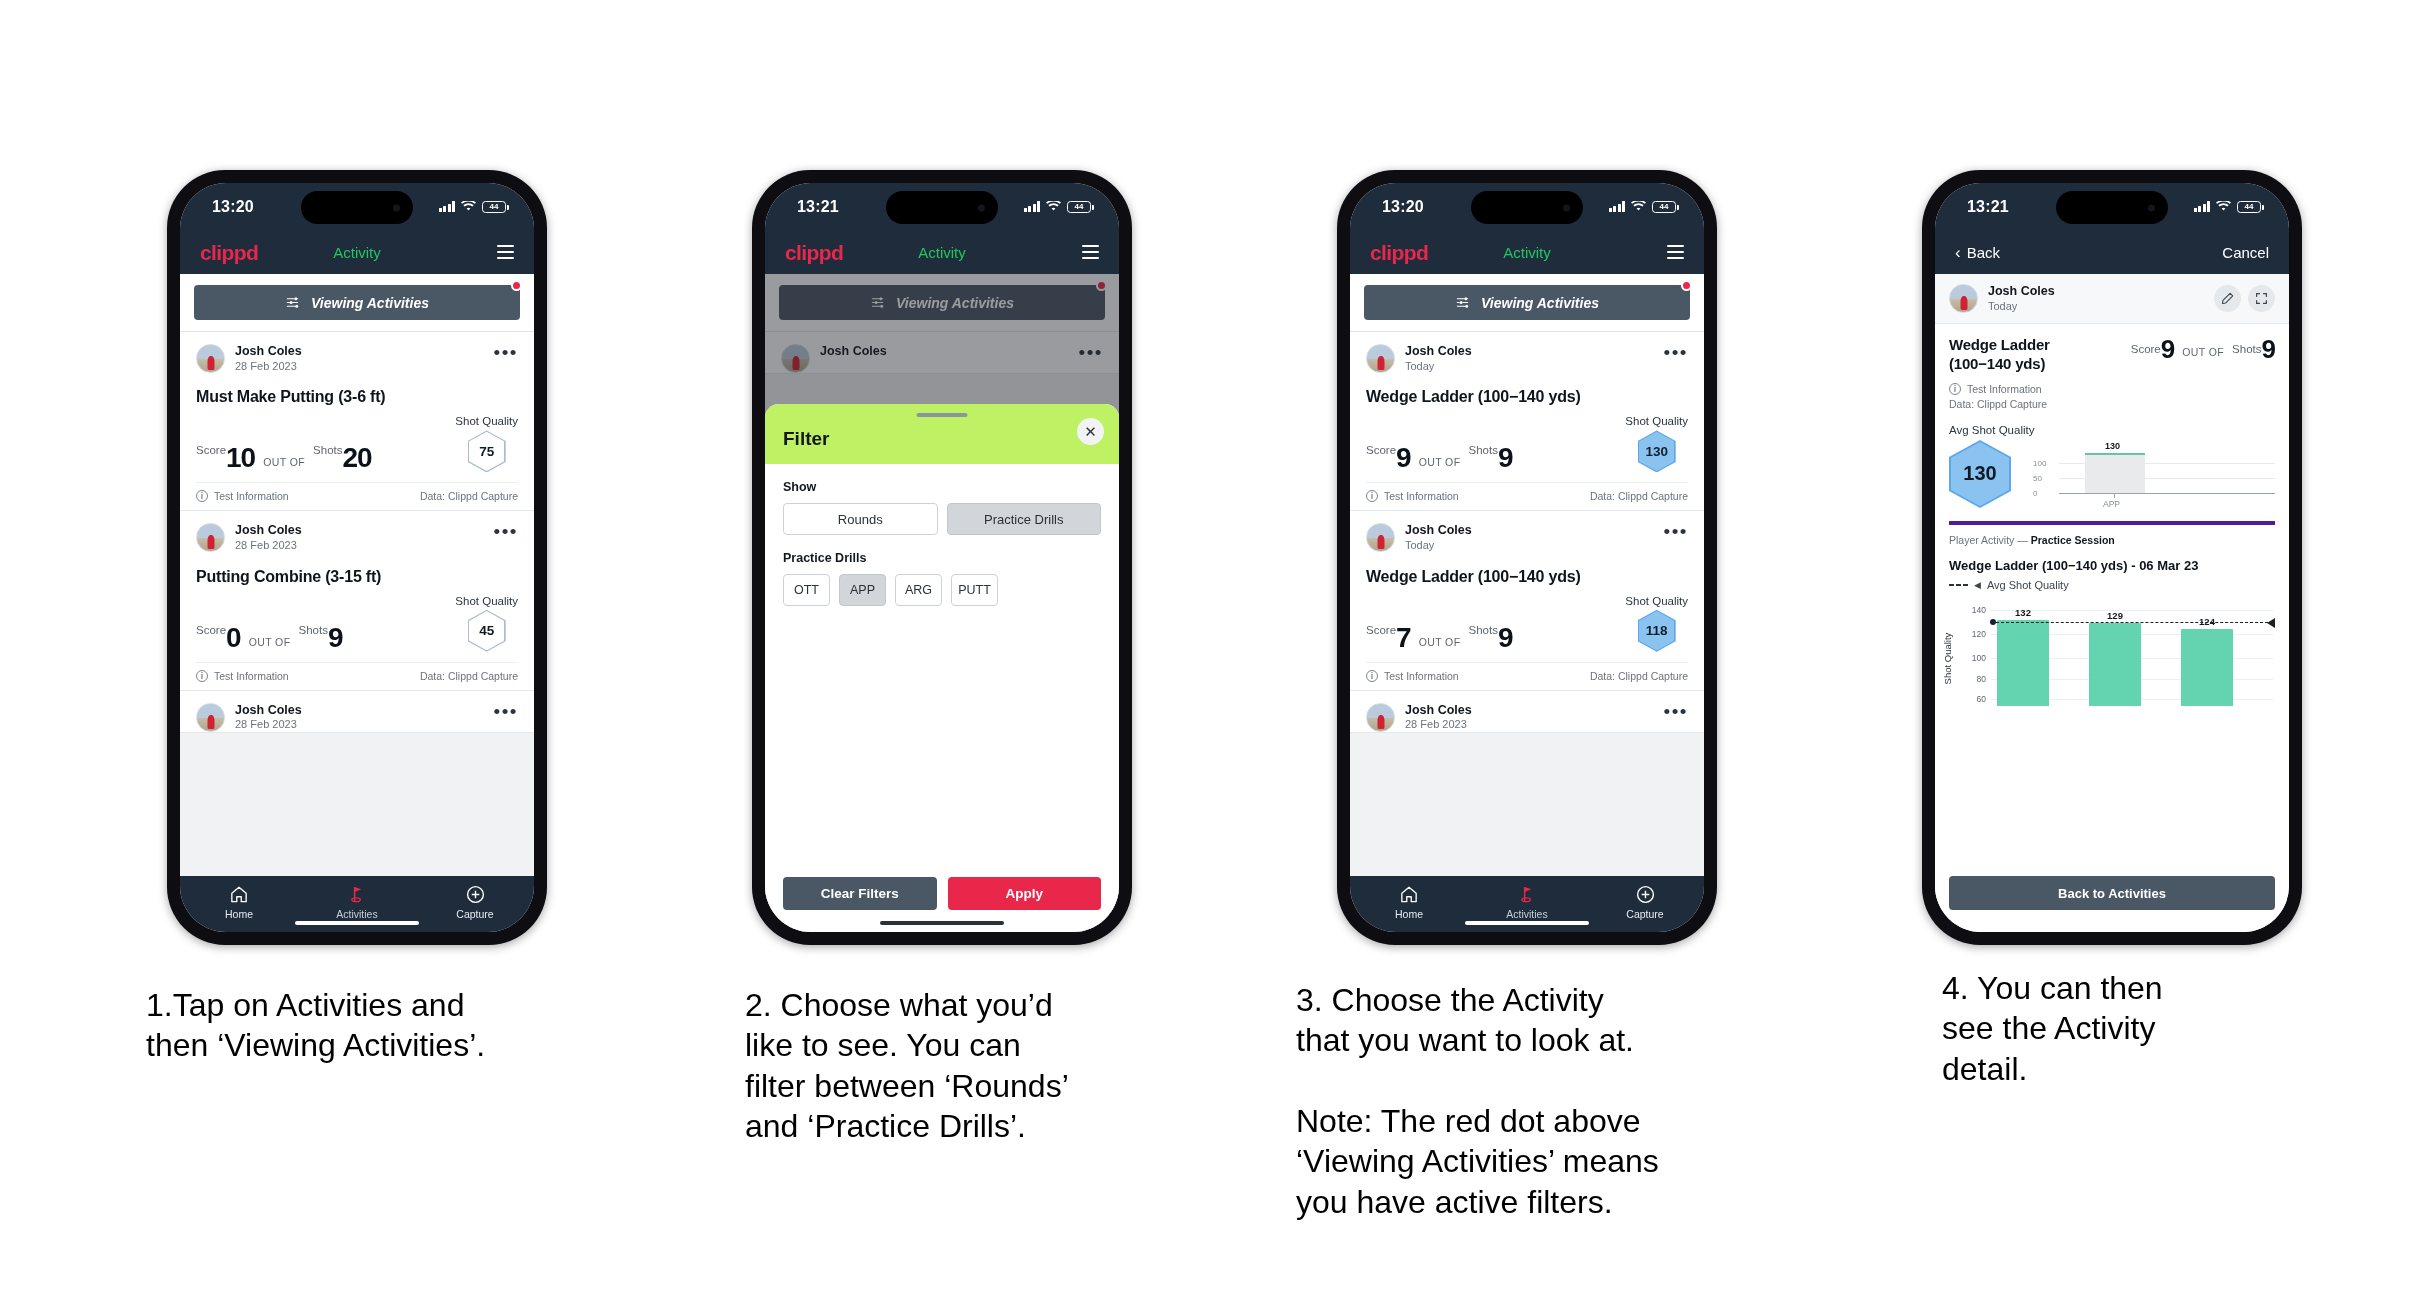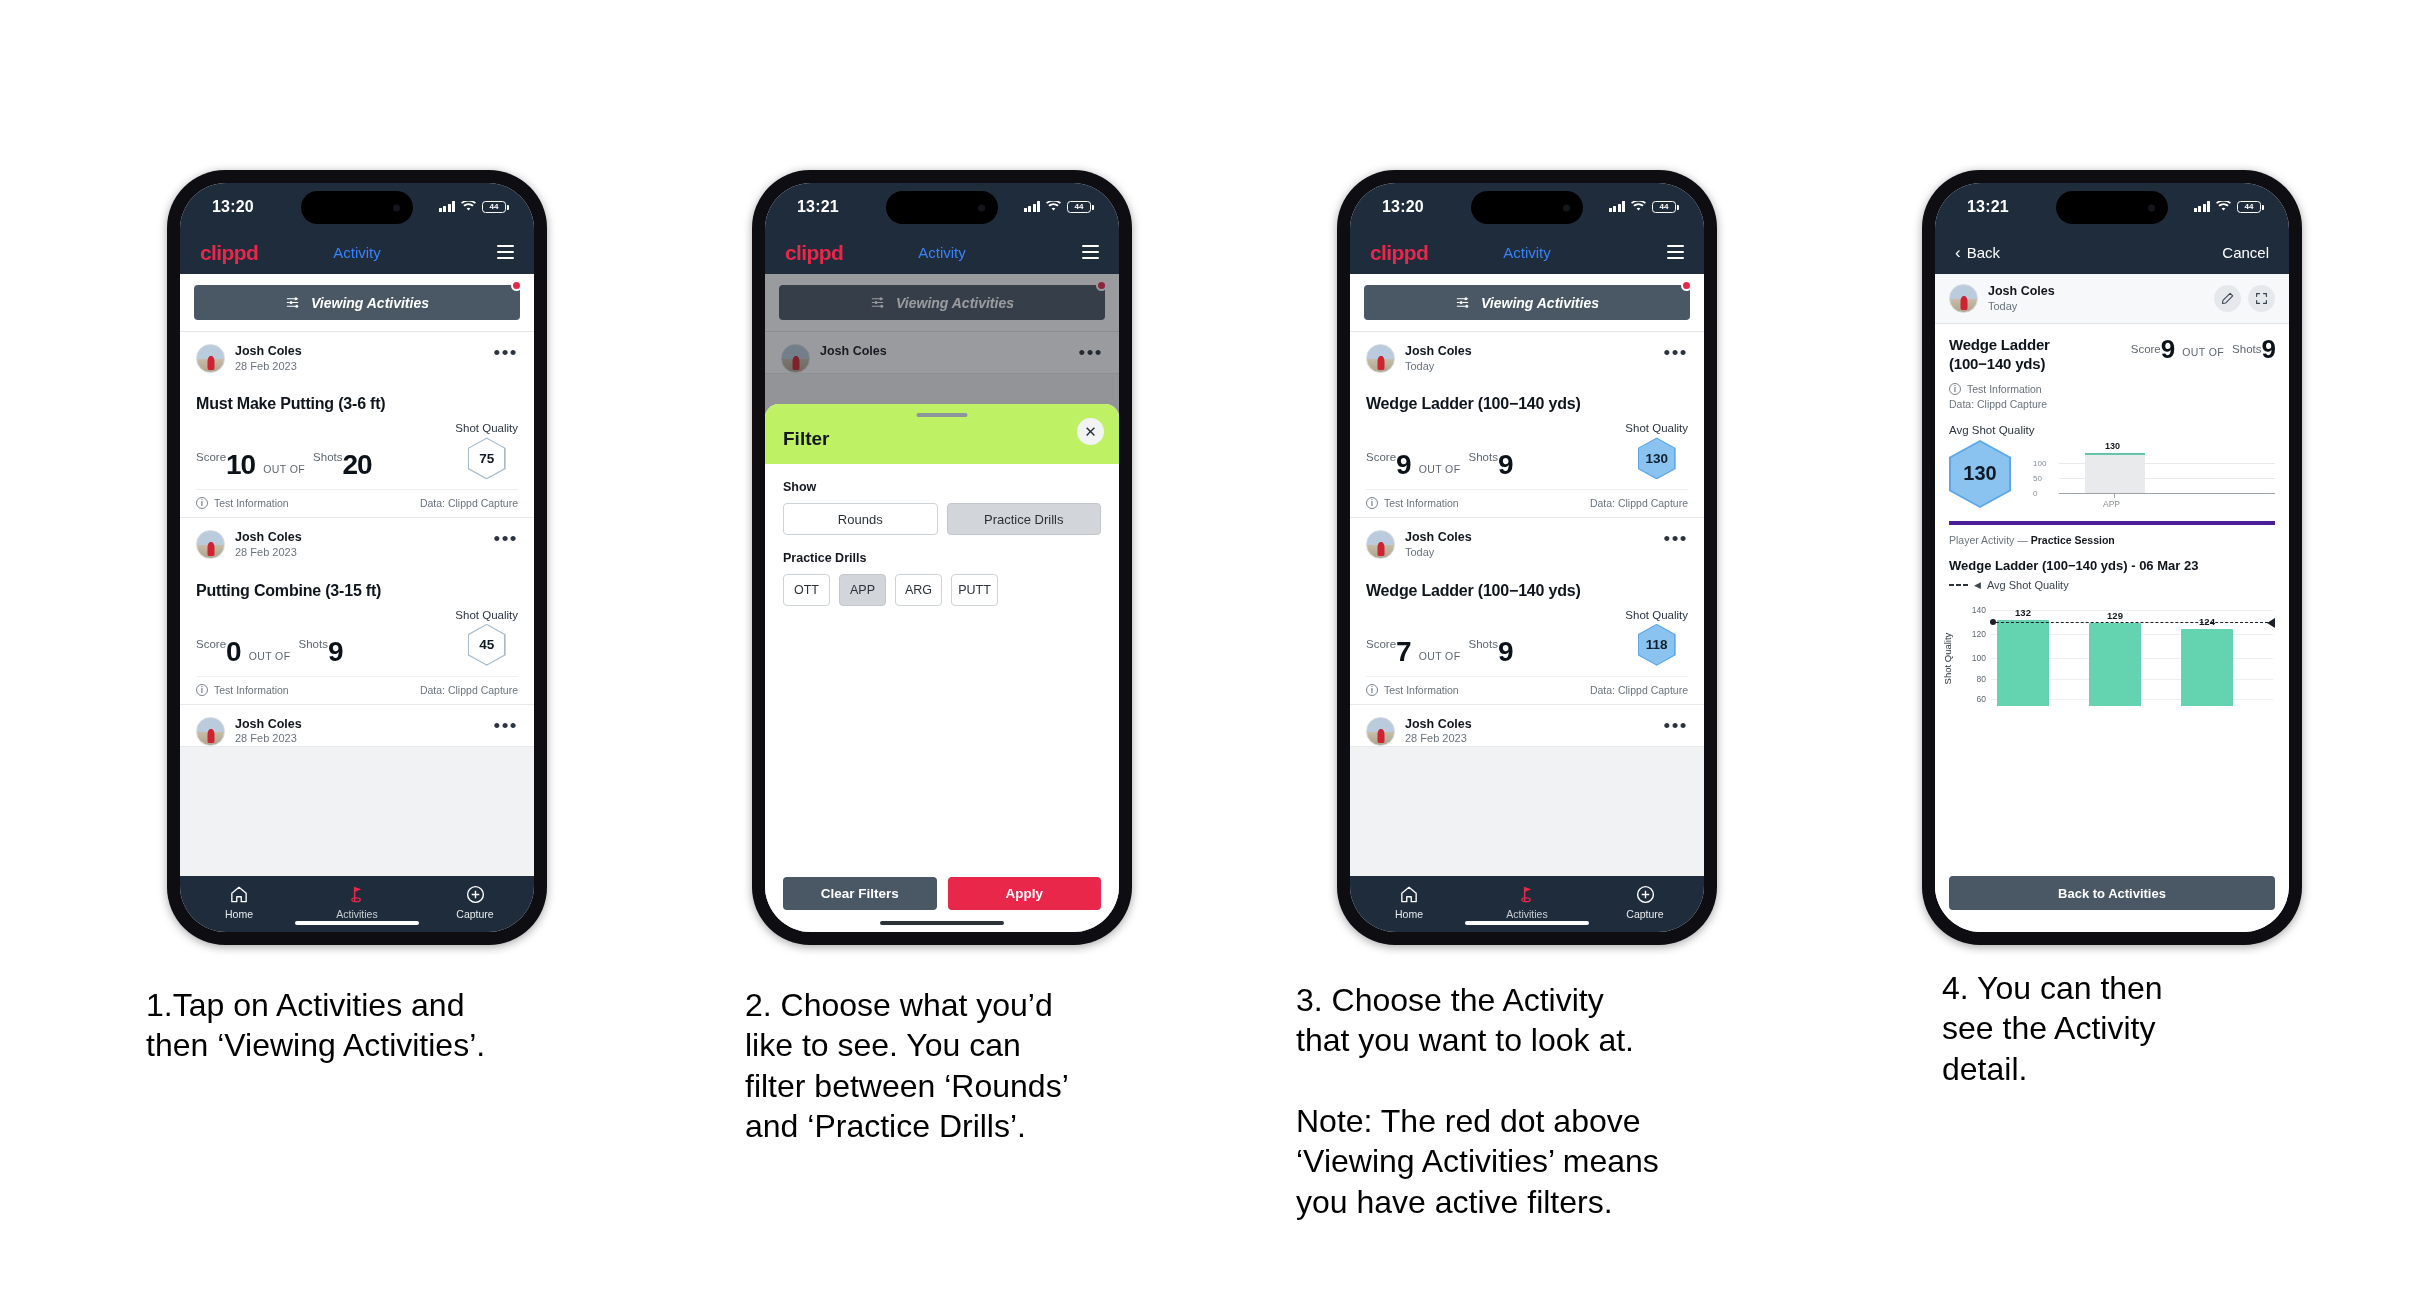--- a/index.html
+++ b/index.html
@@ -87,21 +87,21 @@
     padding: 0 20px;
     flex: 0 0 auto;
     position: relative;
   }
   .brand {
     font-size: 21px; font-weight: bold; color: #e8274b;
     letter-spacing: -.6px; line-height: 1;
   }
   .appbar-title {
     position: absolute; left: 50%; transform: translateX(-50%);
-    color: #3b82f6; font-size: 15px;
+    color: #22c55e; font-size: 15px;
   }
   .hamburger { margin-left: auto; display:flex; flex-direction:column; gap:4px; }
   .hamburger i { width:17px;height:2px;background:#fff;display:block;border-radius:1px; }
 
   
   .appbar.plain { justify-content: space-between; }
   .nav-back { color:#fff; font-size:15px; display:flex; align-items:center; gap:6px;}
   .nav-back .chev { font-size:17px; line-height:1; }
   .nav-cancel { color:#fff; font-size:15px; }
 
@@ -143,21 +143,21 @@
   .avatar::after{
     content:""; position:absolute; left:50%; top:40%;
     transform:translateX(-50%);
     width:7px;height:14px;background:#cf2233;
     border-radius:40% 40% 18% 18%;
   }
   .who { margin-left:10px; line-height:1.25; }
   .who .nm { font-size:12.5px; font-weight:bold; color:#11161d; }
   .who .dt { font-size:11px; color:#6a737d; }
   .dots { margin-left:auto; color:#2b3440; font-size:19px; letter-spacing:1.5px; line-height:.6; padding-top:3px;}
-  .card-title { font-size:16px; font-weight:bold; color:#0f151d; margin:22px 0 0; letter-spacing:-.2px;}
+  .card-title { font-size:16px; font-weight:bold; color:#0f151d; margin:15px 0 0; letter-spacing:-.2px;}
   .stats { display:flex; align-items:flex-end; margin-top:9px; padding-bottom:10px;}
   .stat-lbl { font-size:11.5px; color:#5d666f; margin-bottom:1px; }
   .stat-num { font-size:28px; font-weight:bold; color:#0c1219; line-height:1; letter-spacing:-1px;}
   .outof { font-size:10.5px; color:#5d666f; letter-spacing:.4px; padding:0 8px 4px; }
   .col { display:flex; flex-direction:row; }
   .sq { margin-left:auto; display:flex; flex-direction:column; align-items:center; }
   .sq-lbl { font-size:11.5px; color:#2b3440; margin-bottom:3px; }
   .hexwrap { position:relative; width:38px;height:42px; }
   .hexwrap .outerhex{
     position:absolute; inset:0;

